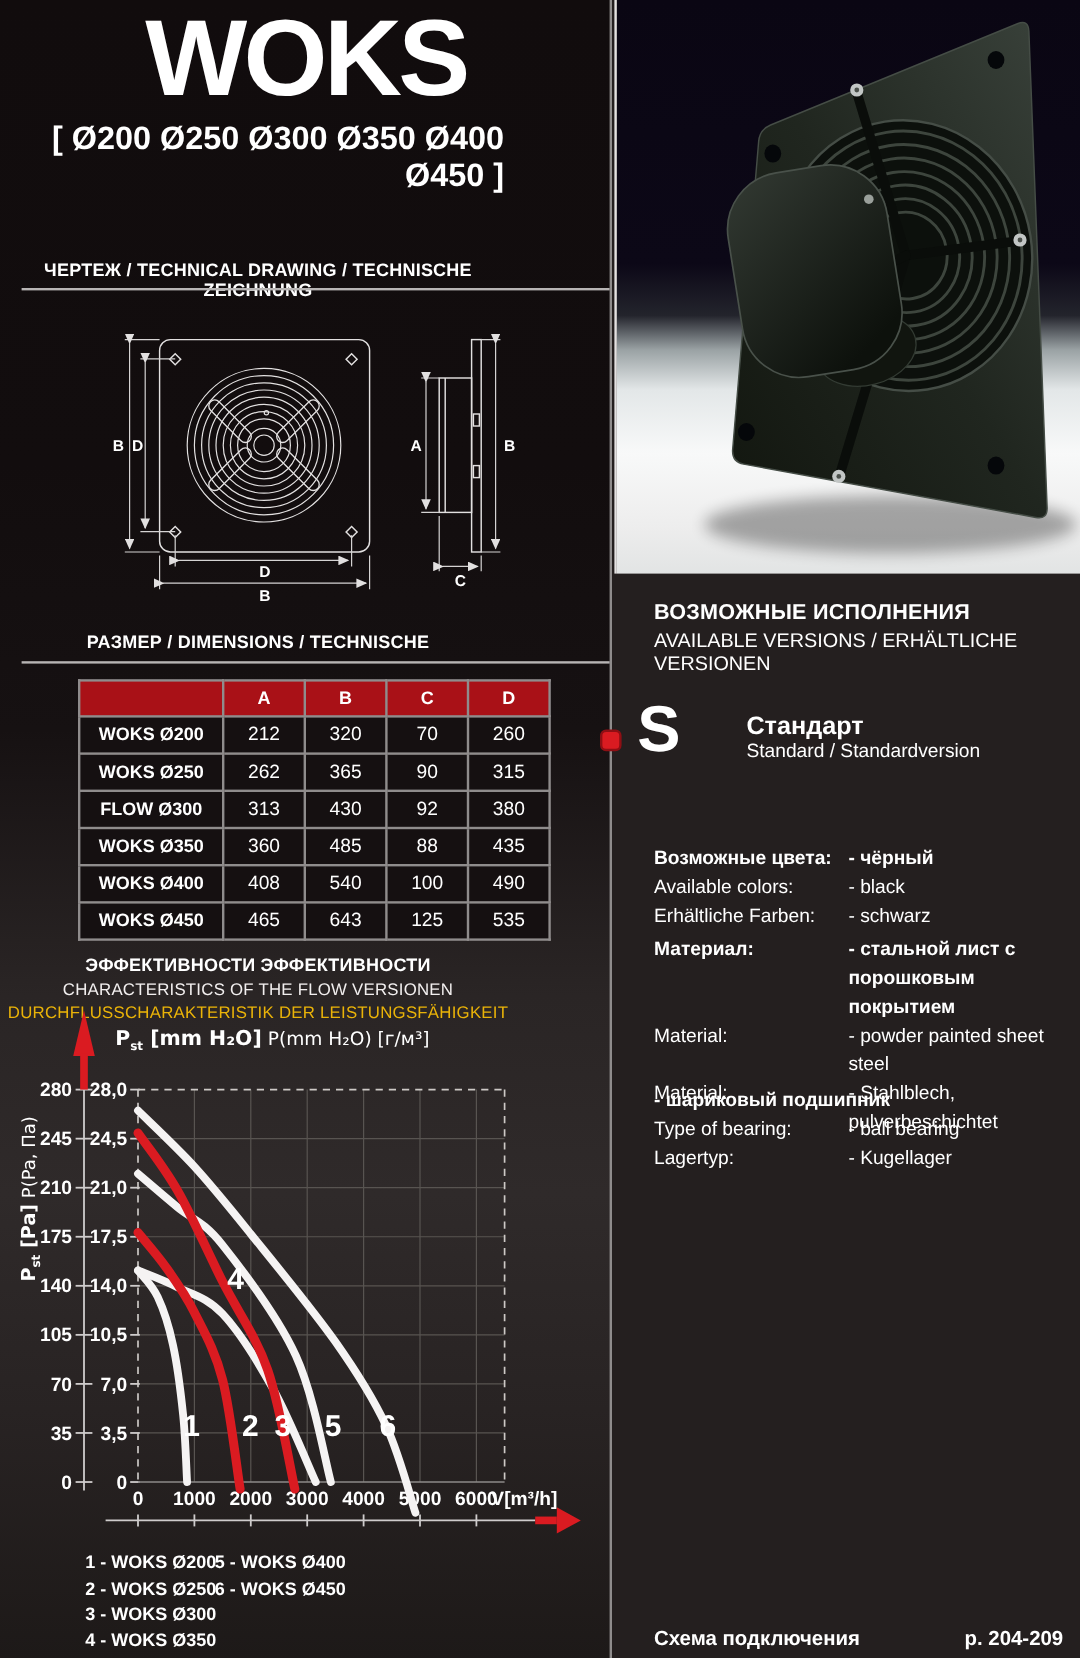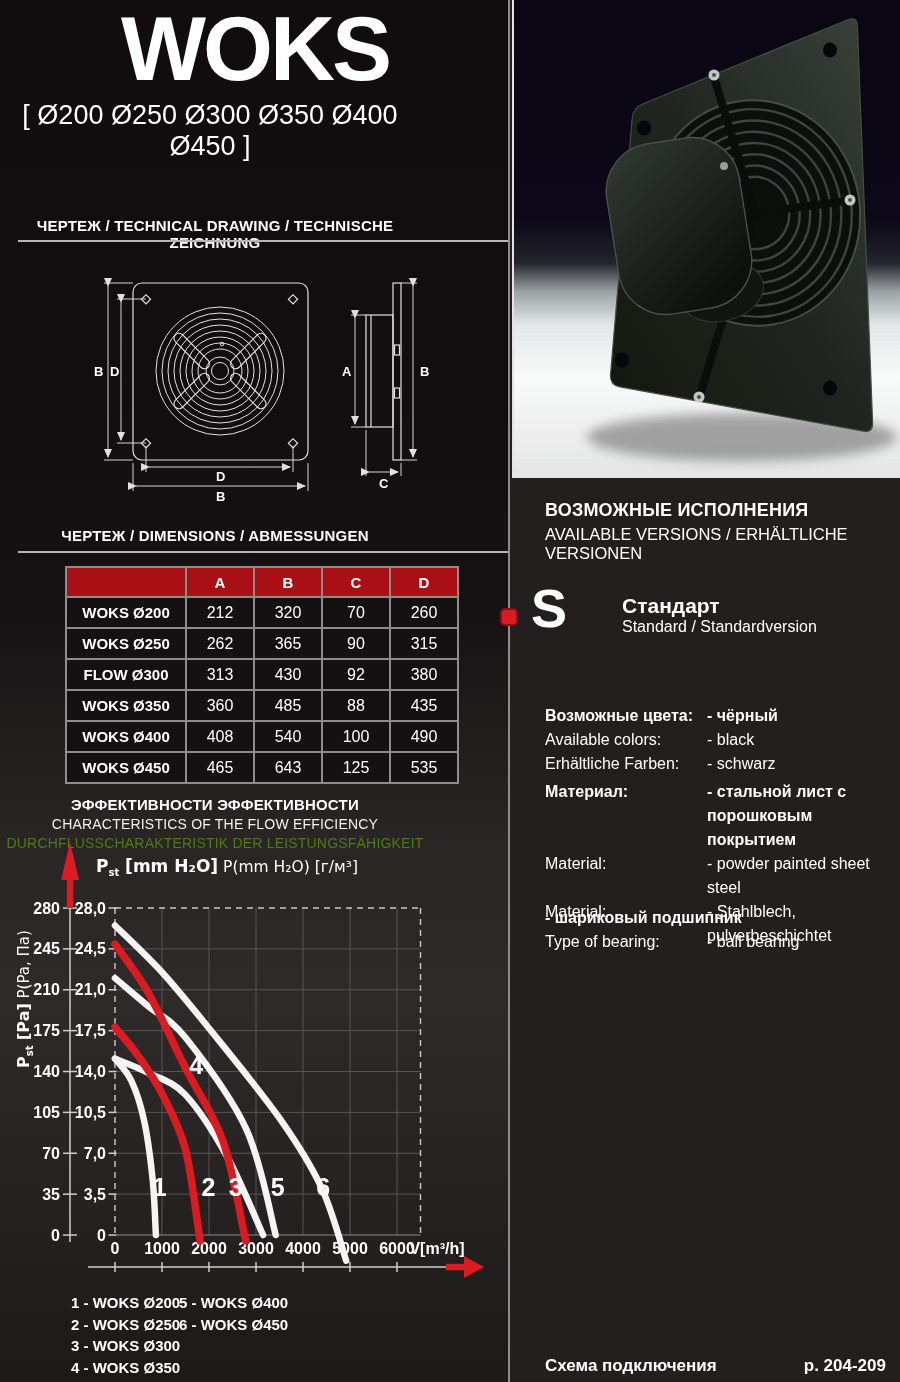--- a/index.html
+++ b/index.html
@@ -7,34 +7,34 @@
        font-family:"Liberation Sans",sans-serif;color:#fff;}
   .abs{position:absolute;}
   
   .left-panel{left:0;top:0;width:510px;height:1382px;
     background:linear-gradient(180deg,#110c0d 0%,#120d0e 28%,#161112 44%,#2a2525 60%,#2f2a2a 72%,#282323 85%,#1d1918 100%);}
   .right-panel{left:510px;top:0;width:390px;height:1382px;background:#241f1f;}
   .divider{left:508px;top:0;width:2px;height:1382px;background:#8f8c8c;}
   .red-marker{left:500px;top:608px;width:18px;height:18px;background:#da1b21;border:2px solid #8e0f14;border-radius:5px;box-sizing:border-box;}
   
   .brand{left:0;top:4px;width:510px;text-align:center;font-size:90px;font-weight:700;letter-spacing:-3px;line-height:1;}
-  .sizes{left:0;top:100px;width:420px;text-align:center;font-size:27px;font-weight:400;letter-spacing:0px;}
+  .sizes{left:0;top:100px;width:420px;text-align:right;font-size:27px;font-weight:700;letter-spacing:0px;}
   .sec-hdr{left:0;width:430px;text-align:center;font-weight:700;font-size:15px;letter-spacing:.2px;}
   .rule{left:18px;width:490px;height:2px;background:#b7b4b4;}
   
   table.dims{left:65px;top:566px;border-collapse:collapse;background:#151011;}
   table.dims th,table.dims td{border:2px solid #8f8c8c;text-align:center;vertical-align:middle;}
   table.dims thead th{background:#a91117;height:26px;width:64px;font-size:15px;font-weight:700;color:#fff;}
   table.dims thead th.corner{width:116px;}
   table.dims tbody th{font-size:15px;font-weight:700;height:27px;}
   table.dims tbody td{font-size:16px;font-weight:400;}
   
   .chart-title-ru{top:796px;font-size:15px;}
   .chart-title-en{top:816px;font-weight:400;font-size:14px;color:#f2efef;}
-  .chart-title-de{top:835px;font-weight:400;font-size:14px;color:#4d7c0f;}
+  .chart-title-de{top:835px;font-weight:400;font-size:14px;color:#eab308;}
   .ax2{left:96px;top:856px;font-size:15.5px;font-family:"DejaVu Sans","Liberation Sans",sans-serif;}
   .ax2 .b{font-weight:700;font-size:17px;}
   .ax2 sub,.ylabel sub{font-size:10px;font-weight:700;}
   .ylabel{left:14px;top:1068px;transform:rotate(-90deg);transform-origin:0 0;white-space:nowrap;
           font-size:15px;font-family:"DejaVu Sans","Liberation Sans",sans-serif;}
   .ylabel .b{font-weight:700;font-size:16px;}
   .chart-wrap{left:0;top:840px;width:500px;height:470px;}
   text.tick{font:700 16px "Liberation Sans",sans-serif;fill:#fff;}
   text.xtick{font:700 16px "Liberation Sans",sans-serif;fill:#fff;}
   text.clabel{font:700 25px "Liberation Sans",sans-serif;fill:#fff;}
@@ -139,21 +139,21 @@
     <line x1="353" y1="26" x2="353" y2="197" marker-start="url(#arw)" marker-end="url(#arw)"></line>
     <line x1="306" y1="170" x2="306" y2="216"></line>
       <line x1="341" y1="203" x2="341" y2="216"></line>
     <line x1="309" y1="212" x2="338" y2="212" marker-start="url(#arw)" marker-end="url(#arw)"></line>
   </g>
   <text class="dimlbl" x="282" y="116">A</text>
   <text class="dimlbl" x="360" y="116">B</text>
   <text class="dimlbl" x="319" y="228">C</text>
 </svg>
 
-<div class="abs sec-hdr" style="top:527px">ЧЕРТЕЖ / DIMENSIONS / ABMESSUNGEN</div>
+<div class="abs sec-hdr" style="top:527px">РАЗМЕР / DIMENSIONS / TECHNISCHE</div>
 <div class="abs rule" style="top:551px"></div>
 <div class="abs red-marker"></div>
 
 <table class="abs dims">
   <thead>
       <tr id="dims-head">
     <th class="corner"></th>
   <th>A</th>
         <th>B</th>
         <th>C</th>
@@ -200,21 +200,21 @@
         <th>WOKS Ø450</th>
         <td>465</td>
         <td>643</td>
         <td>125</td>
         <td>535</td>
       </tr>
     </tbody>
 </table>
 
 <div class="abs sec-hdr chart-title-ru">ЭФФЕКТИВНОСТИ ЭФФЕКТИВНОСТИ</div>
-<div class="abs sec-hdr chart-title-en">CHARACTERISTICS OF THE FLOW EFFICIENCY</div>
+<div class="abs sec-hdr chart-title-en">CHARACTERISTICS OF THE FLOW VERSIONEN</div>
 <div class="abs sec-hdr chart-title-de">DURCHFLUSSCHARAKTERISTIK DER LEISTUNGSFÄHIGKEIT</div>
 
 <div class="abs ax2"><span class="b">P</span><sub>st</sub><span class="b"> [mm H₂O]</span><span> P(mm H₂O) [г/м³]</span></div>
 <div class="abs ylabel"><span class="b">P</span><sub>st</sub><span class="b"> [Pa]</span><span> P(Pa, Па)</span></div>
 
 <div class="abs chart-wrap">
   <svg id="chart-svg" width="500" height="470" viewBox="0 0 500 470">
       <line x1="108.5" y1="68" x2="116.5" y2="68" stroke="#cfcccc" stroke-width="1.5"></line>
       <line x1="63" y1="68" x2="77" y2="68" stroke="#cfcccc" stroke-width="1.5"></line>
       <text x="60" y="73.5" text-anchor="end" class="tick">280</text>
@@ -406,16 +406,20 @@
     </div>
   </div>
 <div class="abs rc spec" id="spec-bearing" style="top:906px">
     <div class="spec-row bold">
       <div class="val">- шариковый подшипник</div>
     </div>
     <div class="spec-row">
       <div class="lbl">Type of bearing:</div>
       <div class="val">- ball bearing</div>
     </div>
+    <div class="spec-row">
+      <div class="lbl">Lagertyp:</div>
+      <div class="val">- Kugellager</div>
+    </div>
   </div>
 
 <div class="abs footer-right">p. 204-209</div>
 <div class="abs footer-left">Схема подключения</div>
 
 </body></html>

